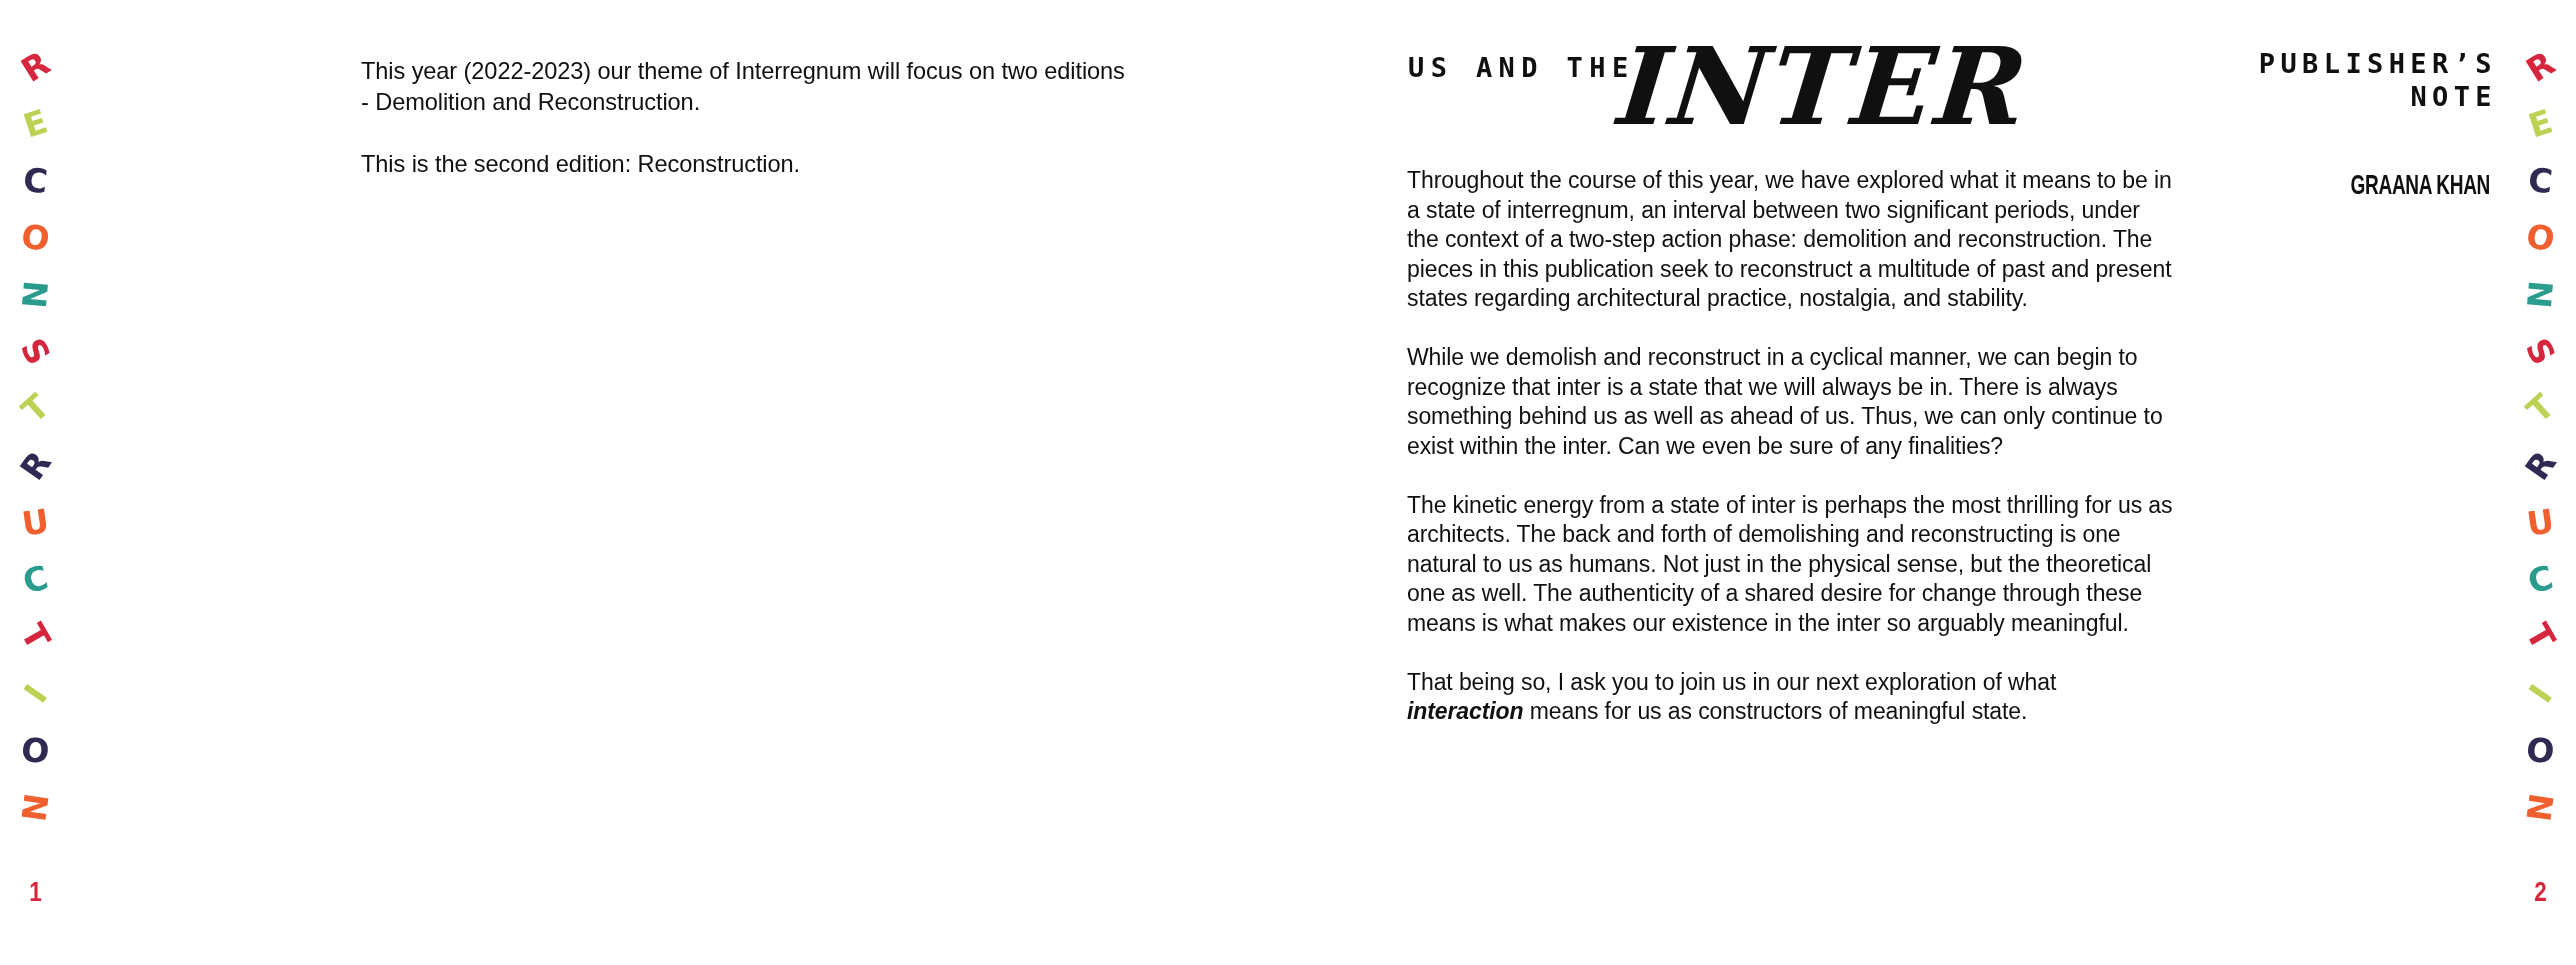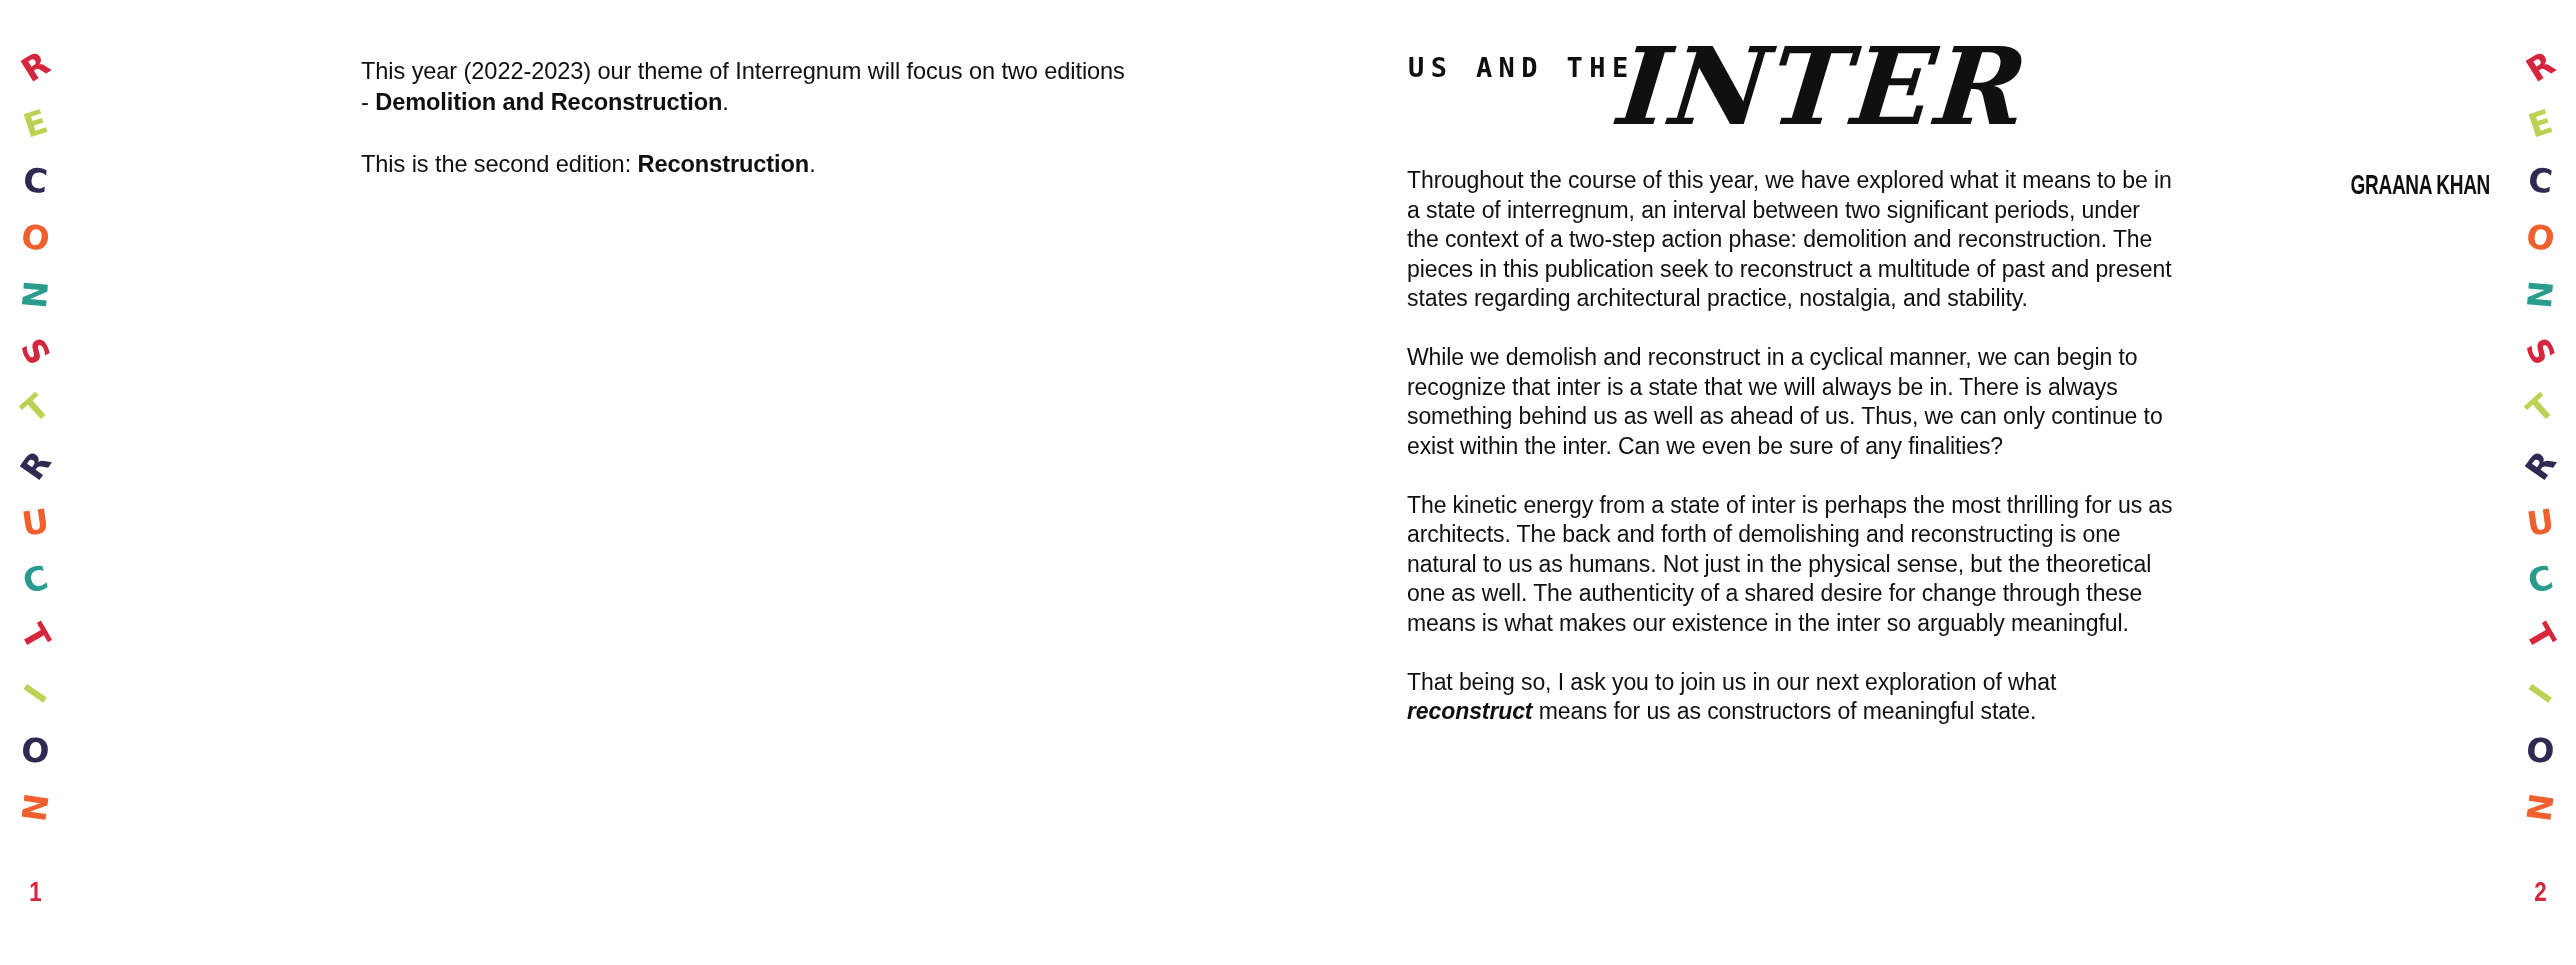--- a/index.html
+++ b/index.html
@@ -46,21 +46,21 @@
   .left-text .para{margin:0 0 31px 0;}
 
   
   .right-body{
     position:absolute;left:1407px;top:166px;width:767px;
     font-size:23px;line-height:29.5px;letter-spacing:-0.1px;
   }
   .right-body .para{margin:0 0 29.5px 0;}
 
   .para.tight{margin-top:-31px;}
-  .seg-b{font-weight:700;margin-top:44px;}
+  .seg-b{font-weight:400;margin-top:44px;}
   .seg-i{}
   .seg-bi{font-weight:700;font-style:italic;}
 
   
   .kicker{
     position:absolute;left:1408px;top:52px;
     font-family:"DejaVu Sans Mono",monospace;font-weight:700;
     font-size:27px;letter-spacing:6.4px;white-space:nowrap;
   }
   .title{
@@ -104,27 +104,31 @@
   <div class="pagenum pagenum-left" style="color: rgb(214, 38, 62);">1</div>
 
   <div class="left-text">
       <div class="para"><span>This year (2022-2023) our theme of Interregnum will focus on two editions - </span><span class="seg-b">Demolition and Reconstruction</span><span>.</span></div>
       <div class="para"><span>This is the second edition: </span><span class="seg-b">Reconstruction</span><span>.</span></div>
     </div>
 
   <div class="kicker">US AND THE</div>
   <div class="title">INTER</div>
 
+  <div class="note-label">
+    <div>PUBLISHER’S</div>
+    <div>NOTE</div>
+  </div>
   <div class="byline">GRAANA KHAN</div>
 
   <div class="right-body">
       <div class="para"><span>Throughout the course of this year, we have explored what it means to be in a state of </span><span class="seg-i">interregnum</span><span>, an interval between two significant periods, under the context of a two-step action phase: demolition and reconstruction. The pieces in this publication seek to reconstruct a multitude of past and present states regarding architectural practice, nostalgia, and stability.</span></div>
       <div class="para"><span>While we demolish and reconstruct in a cyclical manner, we can begin to recognize that </span><span class="seg-i">inter</span><span> is a state that we will always be in. There is always something behind us as well as ahead of us. Thus, we can only continue to exist within the </span><span class="seg-i">inter</span><span>. Can we even be sure of any finalities?</span></div>
       <div class="para"><span>The kinetic energy from a state of </span><span class="seg-i">inter</span><span> is perhaps the most thrilling for us as architects. The back and forth of demolishing and reconstructing is one natural to us as humans. Not just in the physical sense, but the theoretical one as well. The authenticity of a shared desire for change through these means is what makes our existence in the </span><span class="seg-i">inter</span><span> so arguably meaningful.</span></div>
-      <div class="para"><span>That being so, I ask you to join us in our next exploration of what </span><span class="seg-bi">reconstruct</span><span> means for us as constructors of meaningful </span><span class="seg-i">state</span><span>.</span></div>
+      <div class="para"><span>That being so, I ask you to join us in our next exploration of what </span><span class="seg-bi">interaction</span><span> means for us as constructors of meaningful </span><span class="seg-i">state</span><span>.</span></div>
     </div>
 
   <div class="rail rail-right">
       <span class="rail-letter" style="color: rgb(214, 38, 62);">R</span>
       <span class="rail-letter" style="color: rgb(190, 209, 84);">E</span>
       <span class="rail-letter" style="color: rgb(46, 42, 82);">C</span>
       <span class="rail-letter" style="color: rgb(240, 96, 46);">O</span>
       <span class="rail-letter" style="color: rgb(42, 156, 142);">N</span>
       <span class="rail-letter" style="color: rgb(214, 38, 62);">S</span>
       <span class="rail-letter" style="color: rgb(190, 209, 84);">T</span>

